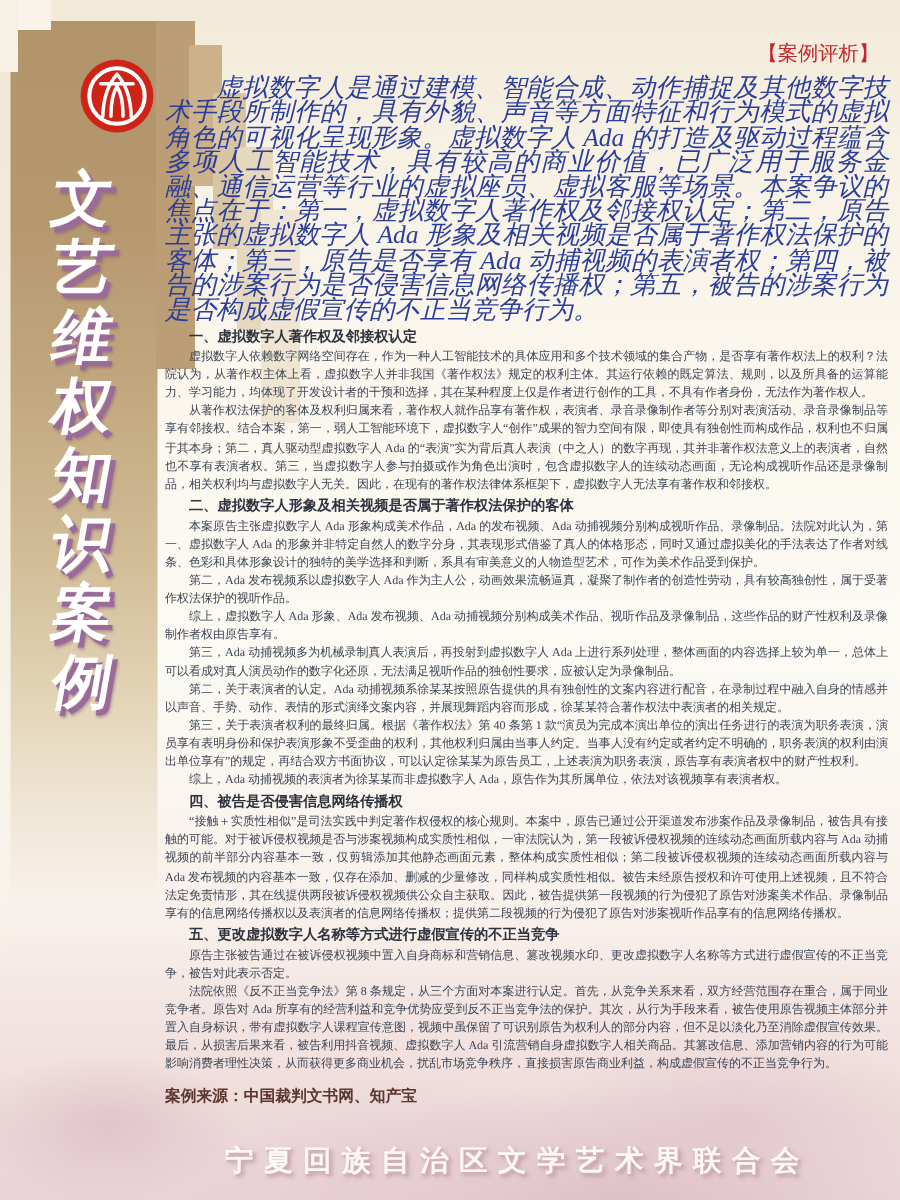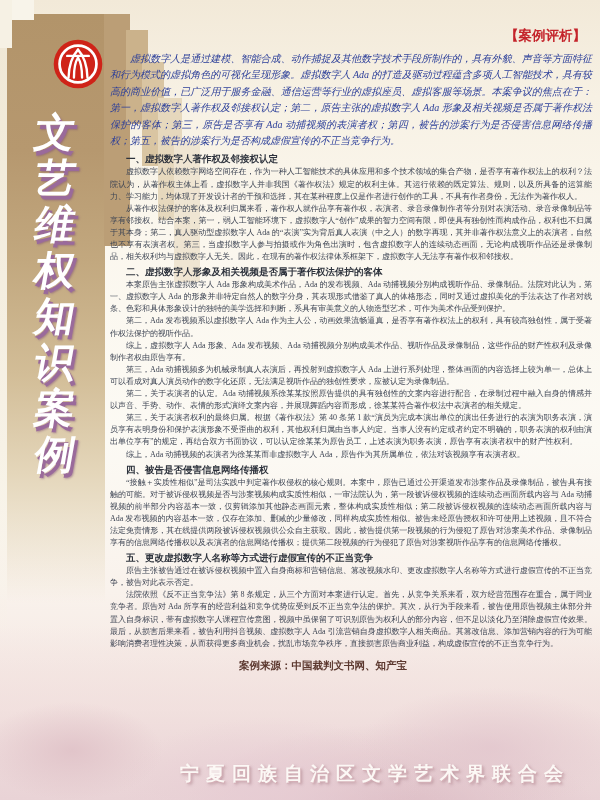--- a/index.html
+++ b/index.html
@@ -21,38 +21,38 @@
   
   .logo{position:absolute;left:51px;top:37px;width:54px;height:54px;}
   
   .vtitle{position:absolute;left:24px;top:110px;width:62px;text-align:center;z-index:3;}
   .vtitle span{display:block;height:46px;line-height:46px;font-size:40px;font-weight:700;
         color:#ffffff;transform:skewX(-10deg);
         text-shadow:3.5px 3.5px 0 #9a6a9b, 4.5px 4.5px 2px rgba(120,70,120,.45);}
   
   .content{position:absolute;left:110px;top:0;width:482px;z-index:2;}
   .tag{margin-top:27px;padding-right:6px;text-align:right;
-       font-family:"Liberation Sans",sans-serif;font-weight:700;font-size:13.5px;color:#c4242b;}
-  .intro{margin:6px 0 3px 0;font-size:10px;line-height:16.4px;color:#2b3e99;
+       font-family:"Liberation Sans",sans-serif;font-weight:400;font-size:13.5px;color:#c4242b;}
+  .intro{margin:6px 0 3px 0;font-size:17px;line-height:16.4px;color:#2b3e99;
          font-style:italic;text-align:justify;text-indent:2em;}
   h3{margin:2px 0 0 0;padding-left:16px;font-family:"Liberation Sans",sans-serif;
      font-size:9.5px;line-height:14px;color:#2e333d;font-weight:700;}
   .sec p{margin:0;font-size:8px;line-height:12.1px;color:#3e4554;text-align:justify;text-indent:2em;}
-  .source{margin-top:9px;padding-right:56px;text-align:center;
+  .source{margin-top:9px;padding-right:56px;text-align:left;
           font-family:"Liberation Sans",sans-serif;font-weight:700;font-size:10.5px;color:#5b372e;}
   
   .watercolor{position:absolute;left:0;right:0;bottom:0;height:175px;z-index:1;
     background:
       radial-gradient(130px 70px at 12% 72%, rgba(223,193,199,.85), rgba(223,193,199,0) 70%),
       radial-gradient(210px 95px at 45% 92%, rgba(231,205,212,.9), rgba(231,205,212,0) 72%),
       radial-gradient(190px 85px at 82% 70%, rgba(226,198,205,.8), rgba(226,198,205,0) 70%),
       radial-gradient(270px 125px at 65% 112%, rgba(219,186,195,.95), rgba(219,186,195,0) 78%),
       linear-gradient(180deg, rgba(244,232,230,0) 0%, rgba(240,222,221,.65) 48%, #e9d3d6 100%);}
   .org{position:absolute;left:90px;right:0;bottom:13px;z-index:2;padding-left:60px;
-       text-align:center;font-family:"Liberation Sans",sans-serif;font-weight:700;
+       font-family:"Liberation Sans",sans-serif;font-weight:700;
        font-size:19px;letter-spacing:7px;color:#fcf8f5;
        text-shadow:1px 1px 0 #d4afb6, 2px 2px 3px rgba(153,108,118,.55);}
 </style>
 </head>
 <body>
 
 <div class="page">
 
   <div class="edge-strip"></div>
   <div class="band"></div>
@@ -95,21 +95,21 @@
 
     <div class="sec">
       <h3>一、虚拟数字人著作权及邻接权认定</h3>
       <p>虚拟数字人依赖数字网络空间存在，作为一种人工智能技术的具体应用和多个技术领域的集合产物，是否享有著作权法上的权利？法院认为，从著作权主体上看，虚拟数字人并非我国《著作权法》规定的权利主体。其运行依赖的既定算法、规则，以及所具备的运算能力、学习能力，均体现了开发设计者的干预和选择，其在某种程度上仅是作者进行创作的工具，不具有作者身份，无法作为著作权人。</p>
       <p>从著作权法保护的客体及权利归属来看，著作权人就作品享有著作权，表演者、录音录像制作者等分别对表演活动、录音录像制品等享有邻接权。结合本案，第一，弱人工智能环境下，虚拟数字人“创作”成果的智力空间有限，即使具有独创性而构成作品，权利也不归属于其本身；第二，真人驱动型虚拟数字人 Ada 的“表演”实为背后真人表演（中之人）的数字再现，其并非著作权法意义上的表演者，自然也不享有表演者权。第三，当虚拟数字人参与拍摄或作为角色出演时，包含虚拟数字人的连续动态画面，无论构成视听作品还是录像制品，相关权利均与虚拟数字人无关。因此，在现有的著作权法律体系框架下，虚拟数字人无法享有著作权和邻接权。</p>
     </div>
 
     <div class="sec">
       <h3>二、虚拟数字人形象及相关视频是否属于著作权法保护的客体</h3>
       <p>本案原告主张虚拟数字人 Ada 形象构成美术作品，Ada 的发布视频、Ada 动捕视频分别构成视听作品、录像制品。法院对此认为，第一、虚拟数字人 Ada 的形象并非特定自然人的数字分身，其表现形式借鉴了真人的体格形态，同时又通过虚拟美化的手法表达了作者对线条、色彩和具体形象设计的独特的美学选择和判断，系具有审美意义的人物造型艺术，可作为美术作品受到保护。</p>
-      <p>第二，Ada 发布视频系以虚拟数字人 Ada 作为主人公，动画效果流畅逼真，是否享有著作权法上的权利，具有较高独创性，属于受著作权法保护的视听作品。</p>
+      <p>第二，Ada 发布视频系以虚拟数字人 Ada 作为主人公，动画效果流畅逼真，凝聚了制作者的创造性劳动，具有较高独创性，属于受著作权法保护的视听作品。</p>
       <p>综上，虚拟数字人 Ada 形象、Ada 发布视频、Ada 动捕视频分别构成美术作品、视听作品及录像制品，这些作品的财产性权利及录像制作者权由原告享有。</p>
       <p>第三，Ada 动捕视频多为机械录制真人表演后，再投射到虚拟数字人 Ada 上进行系列处理，整体画面的内容选择上较为单一，总体上可以看成对真人演员动作的数字化还原，无法满足视听作品的独创性要求，应被认定为录像制品。</p>
     </div>
 
     <div class="sec">
       <p>第二，关于表演者的认定。Ada 动捕视频系徐某某按照原告提供的具有独创性的文案内容进行配音，在录制过程中融入自身的情感并以声音、手势、动作、表情的形式演绎文案内容，并展现舞蹈内容而形成，徐某某符合著作权法中表演者的相关规定。</p>
       <p>第三，关于表演者权利的最终归属。根据《著作权法》第 40 条第 1 款“演员为完成本演出单位的演出任务进行的表演为职务表演，演员享有表明身份和保护表演形象不受歪曲的权利，其他权利归属由当事人约定。当事人没有约定或者约定不明确的，职务表演的权利由演出单位享有”的规定，再结合双方书面协议，可以认定徐某某为原告员工，上述表演为职务表演，原告享有表演者权中的财产性权利。</p>
       <p>综上，Ada 动捕视频的表演者为徐某某而非虚拟数字人 Ada，原告作为其所属单位，依法对该视频享有表演者权。</p>
     </div>
 

